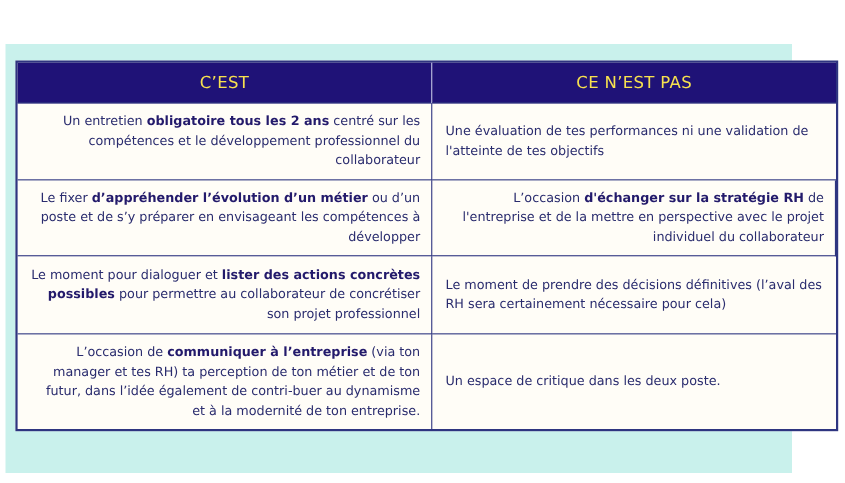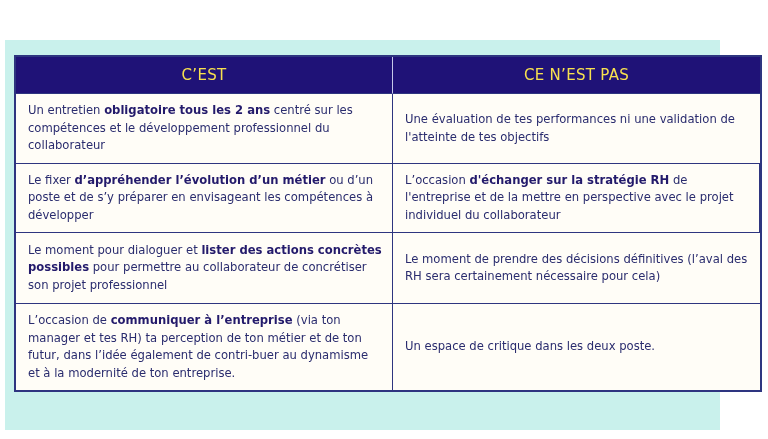--- a/index.html
+++ b/index.html
@@ -22,21 +22,21 @@
       display: flex; align-items: center; justify-content: center;
       font-size: 15px; font-weight: 500; letter-spacing: 0.3px;
       border-bottom: 1.5px solid #2e3580;
     }
     .hcell.left { border-right: 1.5px solid #c5c8e8; }
     .cell {
       color: #2a2c6e; font-size: 11.6px; line-height: 17.5px;
       padding: 0 10px 0 12px; display: flex; align-items: center;
       border-bottom: 1.5px solid #2e3580; box-sizing: border-box;
     }
-    .cell.left { border-right: 1.5px solid #2e3580; }
+    .cell.left { border-right: 1.5px solid #2e3580; text-align: right; }
     .cell.last { border-bottom: none; }
     .cell b { font-weight: 700; color: #231a6b; }
     .r1 { height: 70px; } .r2 { height: 69px; } .r3 { height: 69px; }
     .r4 { height: 71px; } .r5 { height: 86px; }
   </style>
 </head>
 <body>
 
 <div class="teal-panel"></div>
 

